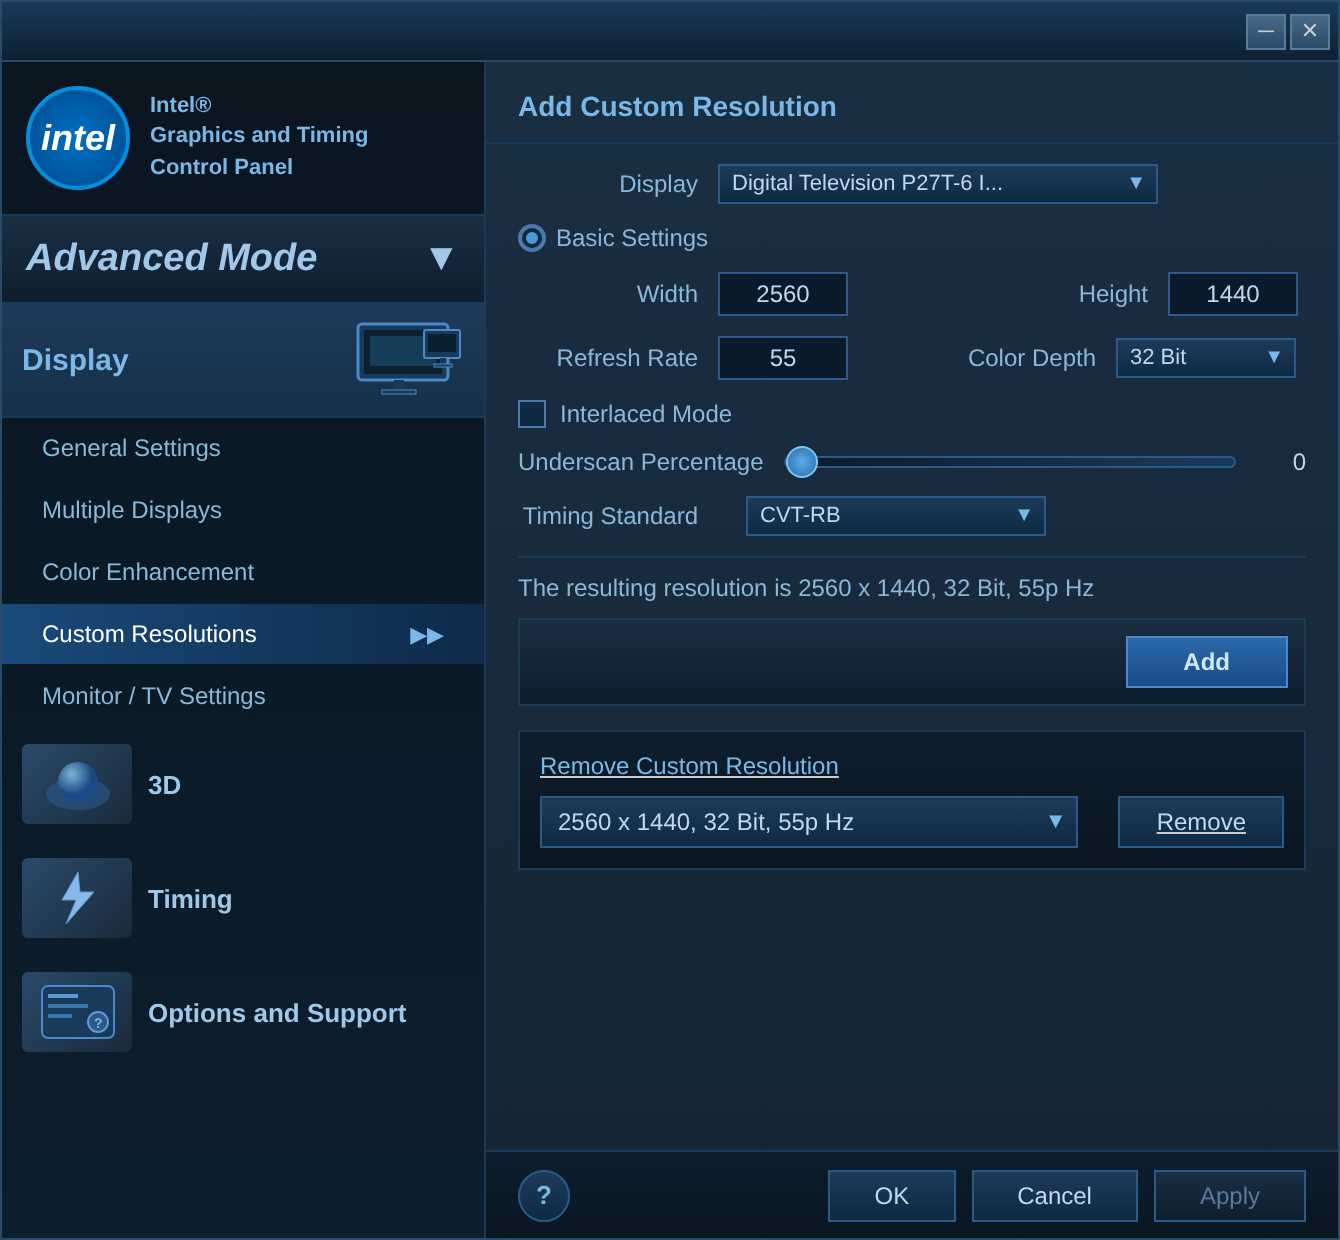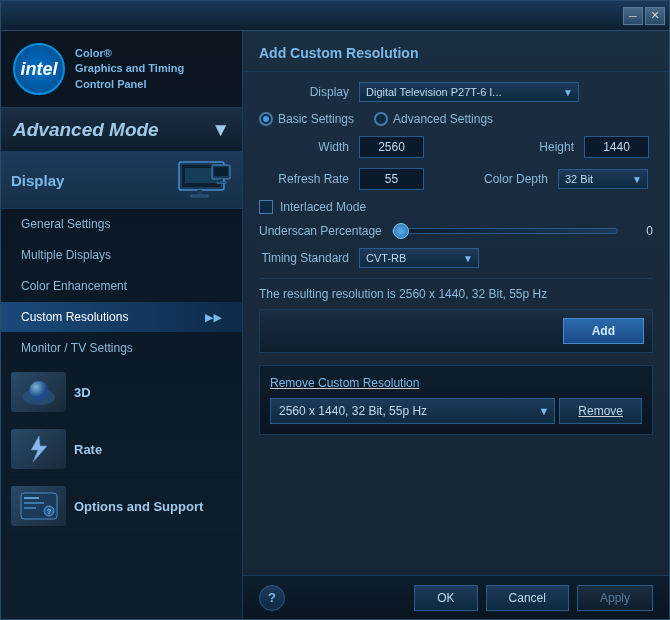--- a/index.html
+++ b/index.html
@@ -348,21 +348,21 @@
       background: linear-gradient(180deg, #0e1e2e 0%, #0a1520 100%);
       text-decoration: underline;
     }
     .remove-title {
       color: #7ab8e8;
       font-size: 12px;
       margin-bottom: 8px;
     }
     .remove-row {
       display: flex;
-      gap: 4px;
+      gap: 20px;
     }
     .remove-select-wrapper {
       flex: 1;
       position: relative;
     }
     .remove-select {
       width: 100%;
       background: linear-gradient(180deg, #1e3a5a 0%, #0d2a42 100%);
       border: 1px solid #2a5a8a;
       color: #c0d8f0;
@@ -464,21 +464,21 @@
 
   <div class="main-content">
 
     <div class="sidebar">
 
       <div class="logo-area">
         <div class="intel-logo">
           <span>intel</span>
         </div>
         <div class="brand-text">
-          <div>Color®</div>
+          <div>Intel®</div>
           <div>Graphics and Timing</div>
           <div>Control Panel</div>
         </div>
       </div>
 
       <div class="advanced-mode-bar">
         <span>Advanced Mode</span>
         <span class="dropdown-arrow">▼</span>
       </div>
 
@@ -525,21 +525,21 @@
           <div class="category-label">3D</div>
         </div>
 
 
         <div class="category-item">
           <div class="category-icon">
             <svg width="36" height="30" viewBox="0 0 36 30">
               <polygon points="18,2 10,16 17,16 12,28 26,12 19,12" fill="#8ab8e8" stroke="#5a9ad8" stroke-width="0.5"></polygon>
             </svg>
           </div>
-          <div class="category-label">Rate</div>
+          <div class="category-label">Timing</div>
         </div>
 
         <div class="category-item">
           <div class="category-icon">
             <svg width="40" height="30" viewBox="0 0 40 30">
               <rect x="2" y="2" width="36" height="26" rx="3" fill="#1a3a5a" stroke="#4a8aca" stroke-width="1"></rect>
               <rect x="5" y="6" width="15" height="2" fill="#5a9ad8"></rect>
               <rect x="5" y="11" width="20" height="2" fill="#3a7aaa"></rect>
               <rect x="5" y="16" width="12" height="2" fill="#3a7aaa"></rect>
               <circle cx="30" cy="20" r="5" fill="#2a5a8a" stroke="#5a9ad8" stroke-width="1"></circle>
@@ -565,24 +565,20 @@
               <option>Digital Television P27T-6 I...</option>
             </select>
             <span class="sel-arr">▼</span>
           </div>
         </div>
 
         <div class="radio-group">
           <div class="radio-option">
             <div class="radio-dot selected"></div>
             <span class="radio-label">Basic Settings</span>
-          </div>
-          <div class="radio-option">
-            <div class="radio-dot"></div>
-            <span class="radio-label">Advanced Settings</span>
           </div>
         </div>
 
         <div class="form-row">
           <div class="form-label">Width</div>
           <input type="text" value="2560" style="width: 65px;">
           <div style="width:40px;"></div>
           <div class="form-label">Height</div>
           <input type="text" value="1440" style="width: 65px;">
         </div>
@@ -611,21 +607,21 @@
           <div class="form-label" style="min-width:120px;text-align:right;">Underscan Percentage</div>
           <div class="slider-track">
             <div class="slider-thumb"></div>
           </div>
           <div class="slider-value">0</div>
         </div>
 
         <div class="form-row">
           <div class="form-label">Timing Standard</div>
           <div class="select-wrapper">
-            <select style="width:120px;">
+            <select style="width:150px;margin-left:14px;">
               <option>CVT-RB</option>
               <option>CVT</option>
               <option>GTF</option>
               <option>DMT</option>
             </select>
             <span class="sel-arr">▼</span>
           </div>
         </div>
 
         <div class="result-text">The resulting resolution is 2560 x 1440, 32 Bit, 55p Hz</div>

